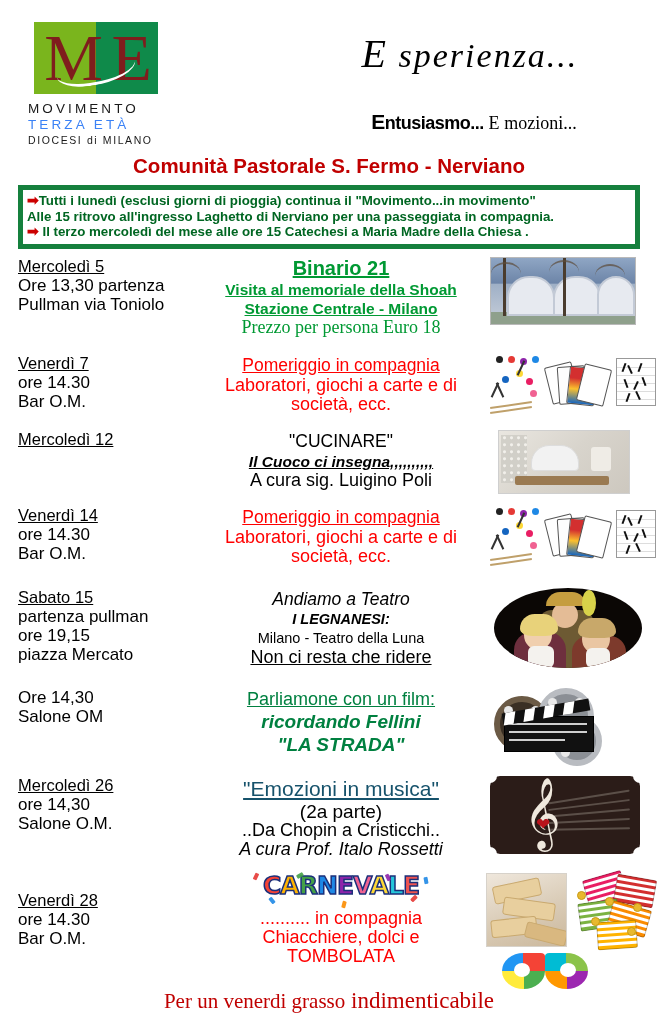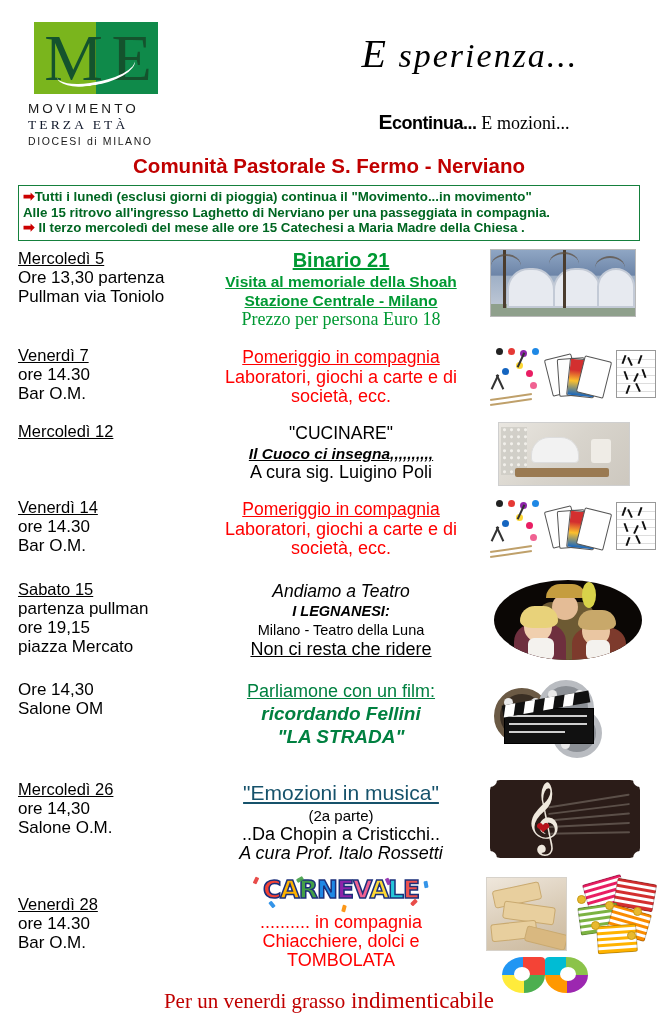--- a/index.html
+++ b/index.html
@@ -11,27 +11,27 @@
   .page{position:relative;width:658px;height:1024px;}
 
   
   .header{position:relative;height:150px;}
   .logo{position:absolute;left:28px;top:22px;width:160px;}
   .logo-mark{position:relative;width:124px;height:72px;margin-left:6px;}
   .logo-sq{position:absolute;left:0;top:0;width:124px;height:72px;background:#7ab51d;}
   .logo-sq-r{position:absolute;left:62px;top:0;width:62px;height:72px;background:#0f8a4a;}
   .logo-letters{position:absolute;left:0;top:0;width:124px;height:72px;
       font-family:"Liberation Serif",serif;font-size:66px;line-height:72px;
-      color:#14532d;text-align:center;letter-spacing:-4px;font-weight:400;}
+      color:#7f1d1d;text-align:center;letter-spacing:-4px;font-weight:400;}
   .logo-swoosh{position:absolute;left:22px;top:30px;width:80px;height:30px;
       border-bottom:3px solid #ffffff;border-radius:0 0 60% 40%;transform:rotate(-8deg);}
   .logo-t1{font-family:"Liberation Sans",sans-serif;font-size:13.5px;letter-spacing:3.1px;
       color:#1a1a1a;margin-top:7px;white-space:nowrap;}
-  .logo-t2{font-family:Liberation Serif, serif;font-size:13.5px;letter-spacing:3.1px;
-      color:#0f172a;margin-top:1px;white-space:nowrap;}
+  .logo-t2{font-family:Liberation Sans, sans-serif;font-size:13.5px;letter-spacing:3.1px;
+      color:#3b82f6;margin-top:1px;white-space:nowrap;}
   .logo-t3{font-family:"Liberation Sans",sans-serif;font-size:10.5px;letter-spacing:1.6px;
       color:#1a1a1a;margin-top:2px;white-space:nowrap;}
 
   .esperienza{position:absolute;left:300px;top:30px;width:340px;text-align:center;
       font-family:"Liberation Serif",serif;font-style:italic;font-size:34px;color:#000;
       letter-spacing:2px;}
   .esperienza .cap{font-size:40px;}
   .entus{position:absolute;left:300px;top:110px;width:348px;text-align:center;
       font-family:"Liberation Serif",serif;font-size:19px;color:#000;white-space:nowrap;}
   .entus .b{font-family:"Liberation Sans",sans-serif;font-weight:bold;font-size:18px;
@@ -39,21 +39,21 @@
   .entus .bcap{font-size:21px;}
   .entus .s2{font-family:"Liberation Serif",serif;font-size:18px;}
 
   
   .community{text-align:center;color:#c00000;font-size:20.5px;font-weight:bold;
       margin-top:4px;letter-spacing:0px;}
   .programma{text-align:center;color:#000;font-size:21px;font-weight:bold;font-style:italic;
       margin-top:4px;}
 
   
-  .notice{margin:7px 18px 0 18px;border:1px solid #15803d;padding:3px 5px 4px 4px;
+  .notice{margin:7px 18px 0 18px;border:5px solid #15803d;padding:3px 5px 4px 4px;
       color:#006622;font-weight:bold;font-size:13.3px;line-height:15.6px;}
   .notice .ln{white-space:nowrap;}
   .arrow{color:#cc0000;font-size:14px;}
 
   
   .schedule{margin-top:8px;position:relative;}
   .row{display:flex;align-items:flex-start;position:relative;}
   .col-left{width:196px;flex:0 0 196px;padding-left:18px;box-sizing:border-box;}
   .col-mid{width:290px;flex:0 0 290px;text-align:center;box-sizing:border-box;}
   .col-right{width:172px;flex:0 0 172px;box-sizing:border-box;position:relative;}
@@ -68,21 +68,21 @@
   .teal{color:#16526b;}
   .black{color:#000;}
   .u{text-decoration:underline;}
   .b{font-weight:bold;}
   .i{font-style:italic;}
   .f20{font-size:20px;}
   .f175{font-size:17.5px;}
   .f165{font-size:18px;}
   .f155{font-size:15.5px;}
   .f145{font-size:14.5px;}
-  .f135{font-size:15px;}
+  .f135{font-size:19px;}
   .serif{font-family:"Liberation Serif",serif;}
 
   
   .art{position:relative;}
   .photo-station{width:144px;height:66px;border:1px solid #b9b9b9;
      background:linear-gradient(#8fa6c4,#6d85a8 38%,#9fb0c6 40%,#c8cfdb 100%);
      position:relative;overflow:hidden;}
   .ps-arch{position:absolute;bottom:8px;width:44px;height:36px;border-radius:22px 22px 0 0;
      background:#e7eaf0;border:2px solid #c3cad6;}
   .ps-base{position:absolute;left:0;bottom:0;width:100%;height:12px;background:#8fa08c;}
@@ -178,21 +178,21 @@
       <div class="logo-t2">TERZA ETÀ</div>
       <div class="logo-t3">DIOCESI di MILANO</div>
     </div>
 
     <div class="esperienza">
       <span class="cap">E</span>
       <span>sperienza...</span>
     </div>
 
     <div class="entus">
-      <span class="b"><span class="bcap">E</span><span>continua...</span></span>
+      <span class="b"><span class="bcap">E</span><span>ntusiasmo...</span></span>
       <span class="s2">E</span>
       <span class="s2">mozioni...</span>
     </div>
   </div>
 
   <div class="community">Comunità Pastorale S. Fermo - Nerviano</div>
 
   <div class="notice">
     <div class="ln"><span class="arrow">➡</span><span>Tutti i lunedì  (esclusi giorni di pioggia)  continua il   "Movimento...in movimento"</span></div>
     <div class="ln">Alle 15 ritrovo all'ingresso Laghetto di Nerviano per una passeggiata in compagnia.</div>
@@ -413,21 +413,21 @@
           <div class="clap-top">
             <div class="clap-stripe" style="left:2px;"></div>
             <div class="clap-stripe" style="left:22px;"></div>
             <div class="clap-stripe" style="left:42px;"></div>
             <div class="clap-stripe" style="left:62px;"></div>
           </div>
         </div>
       </div>
     </div>
 
-    <div class="row" style="margin-top:28px;">
+    <div class="row" style="margin-top:16px;">
       <div class="col-left">
         <div class="dt-date">Mercoledì  26</div>
         <div class="dt-line">ore 14,30</div>
         <div class="dt-line">Salone O.M.</div>
       </div>
       <div class="col-mid">
         <div class="m-line teal u" style="font-size:21px;line-height:26px;">"Emozioni in musica"</div>
         <div class="m-line black f135">(2a parte)</div>
         <div class="m-line black f165">..Da Chopin a Cristicchi..</div>
         <div class="m-line black i f165">A cura  Prof. Italo Rossetti</div>

